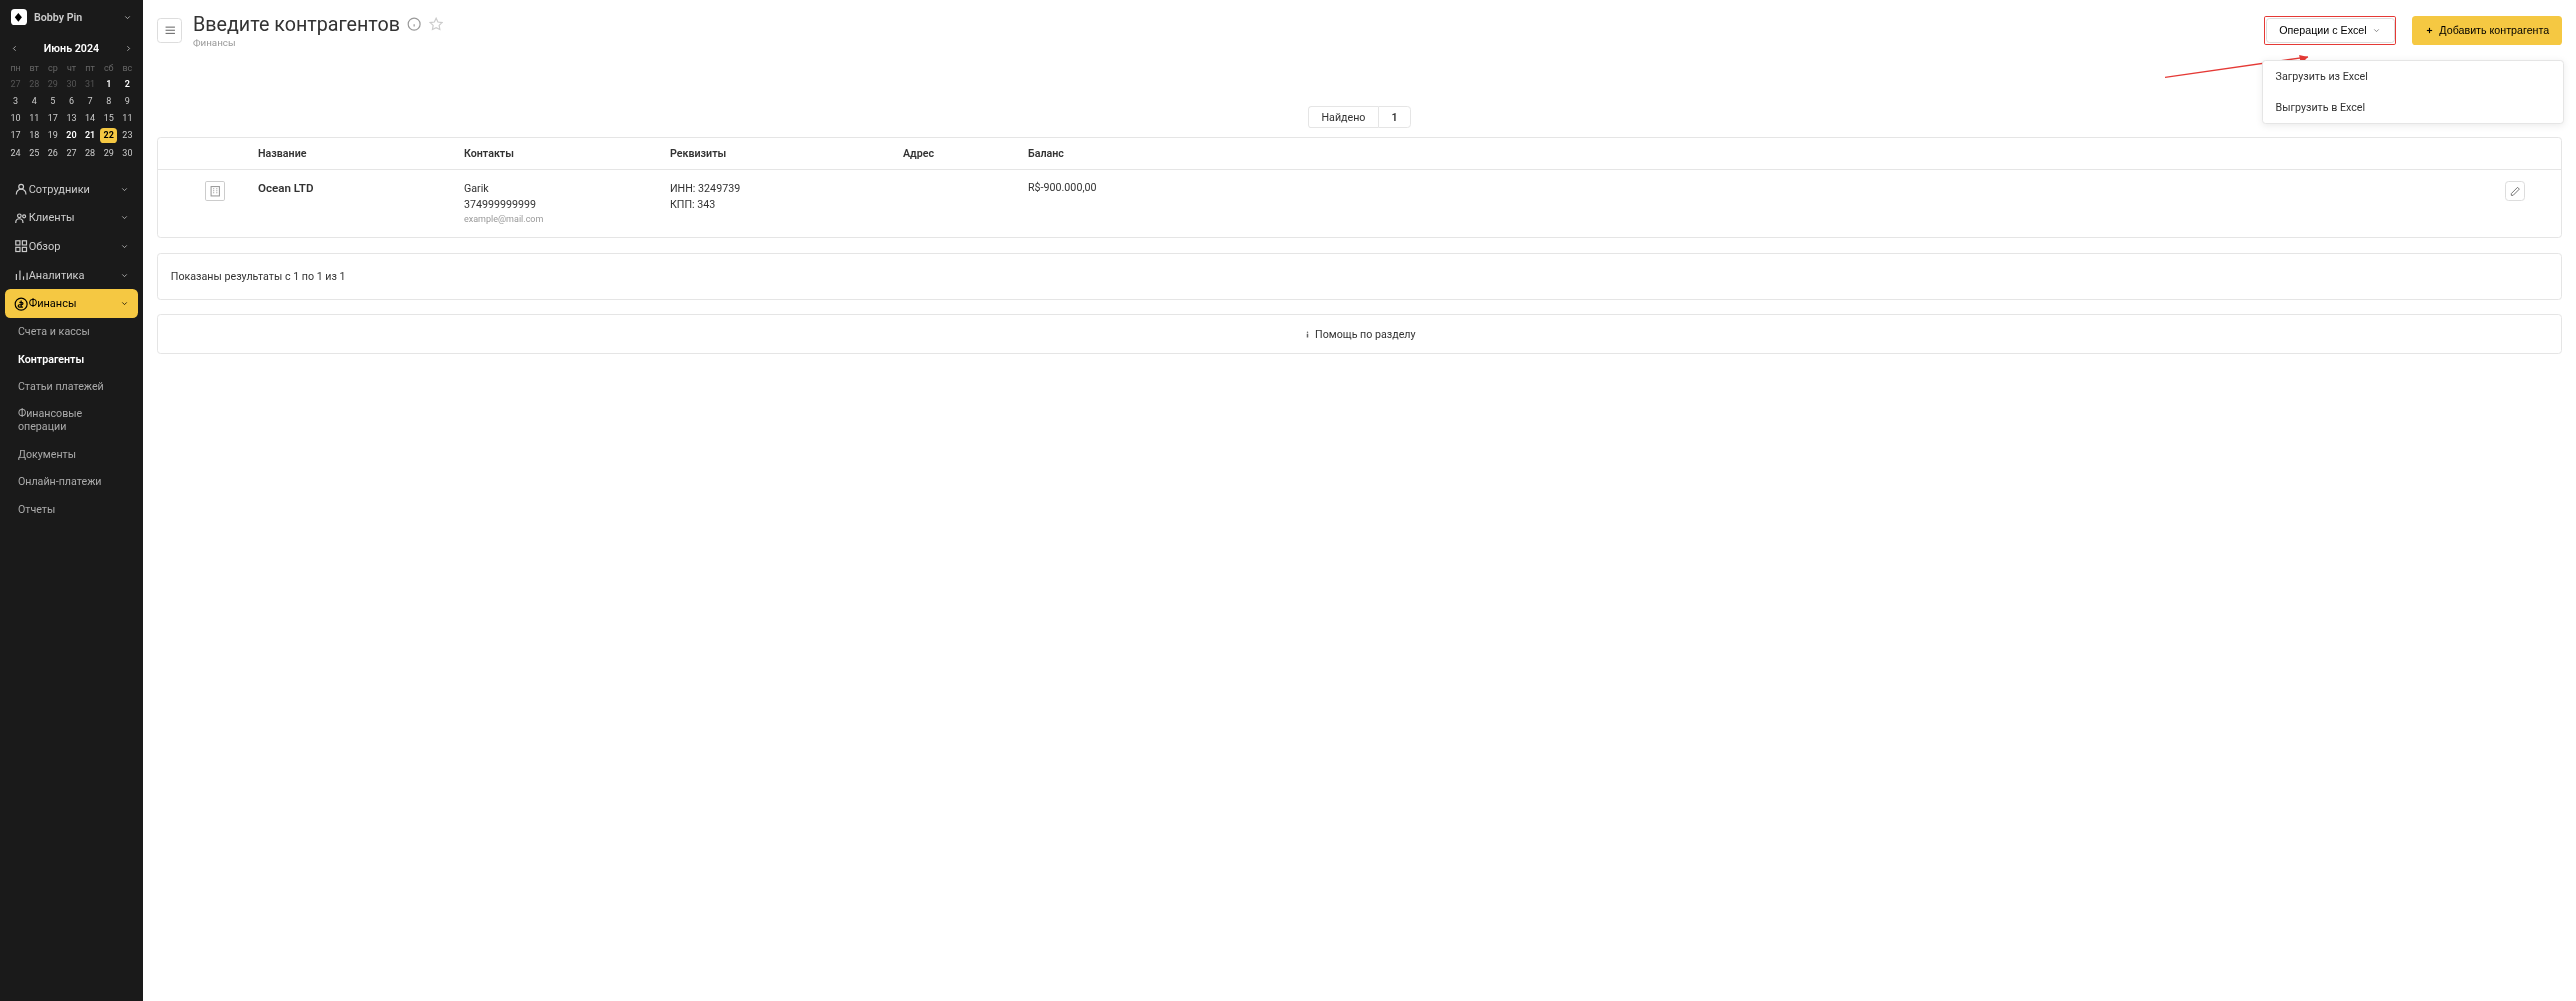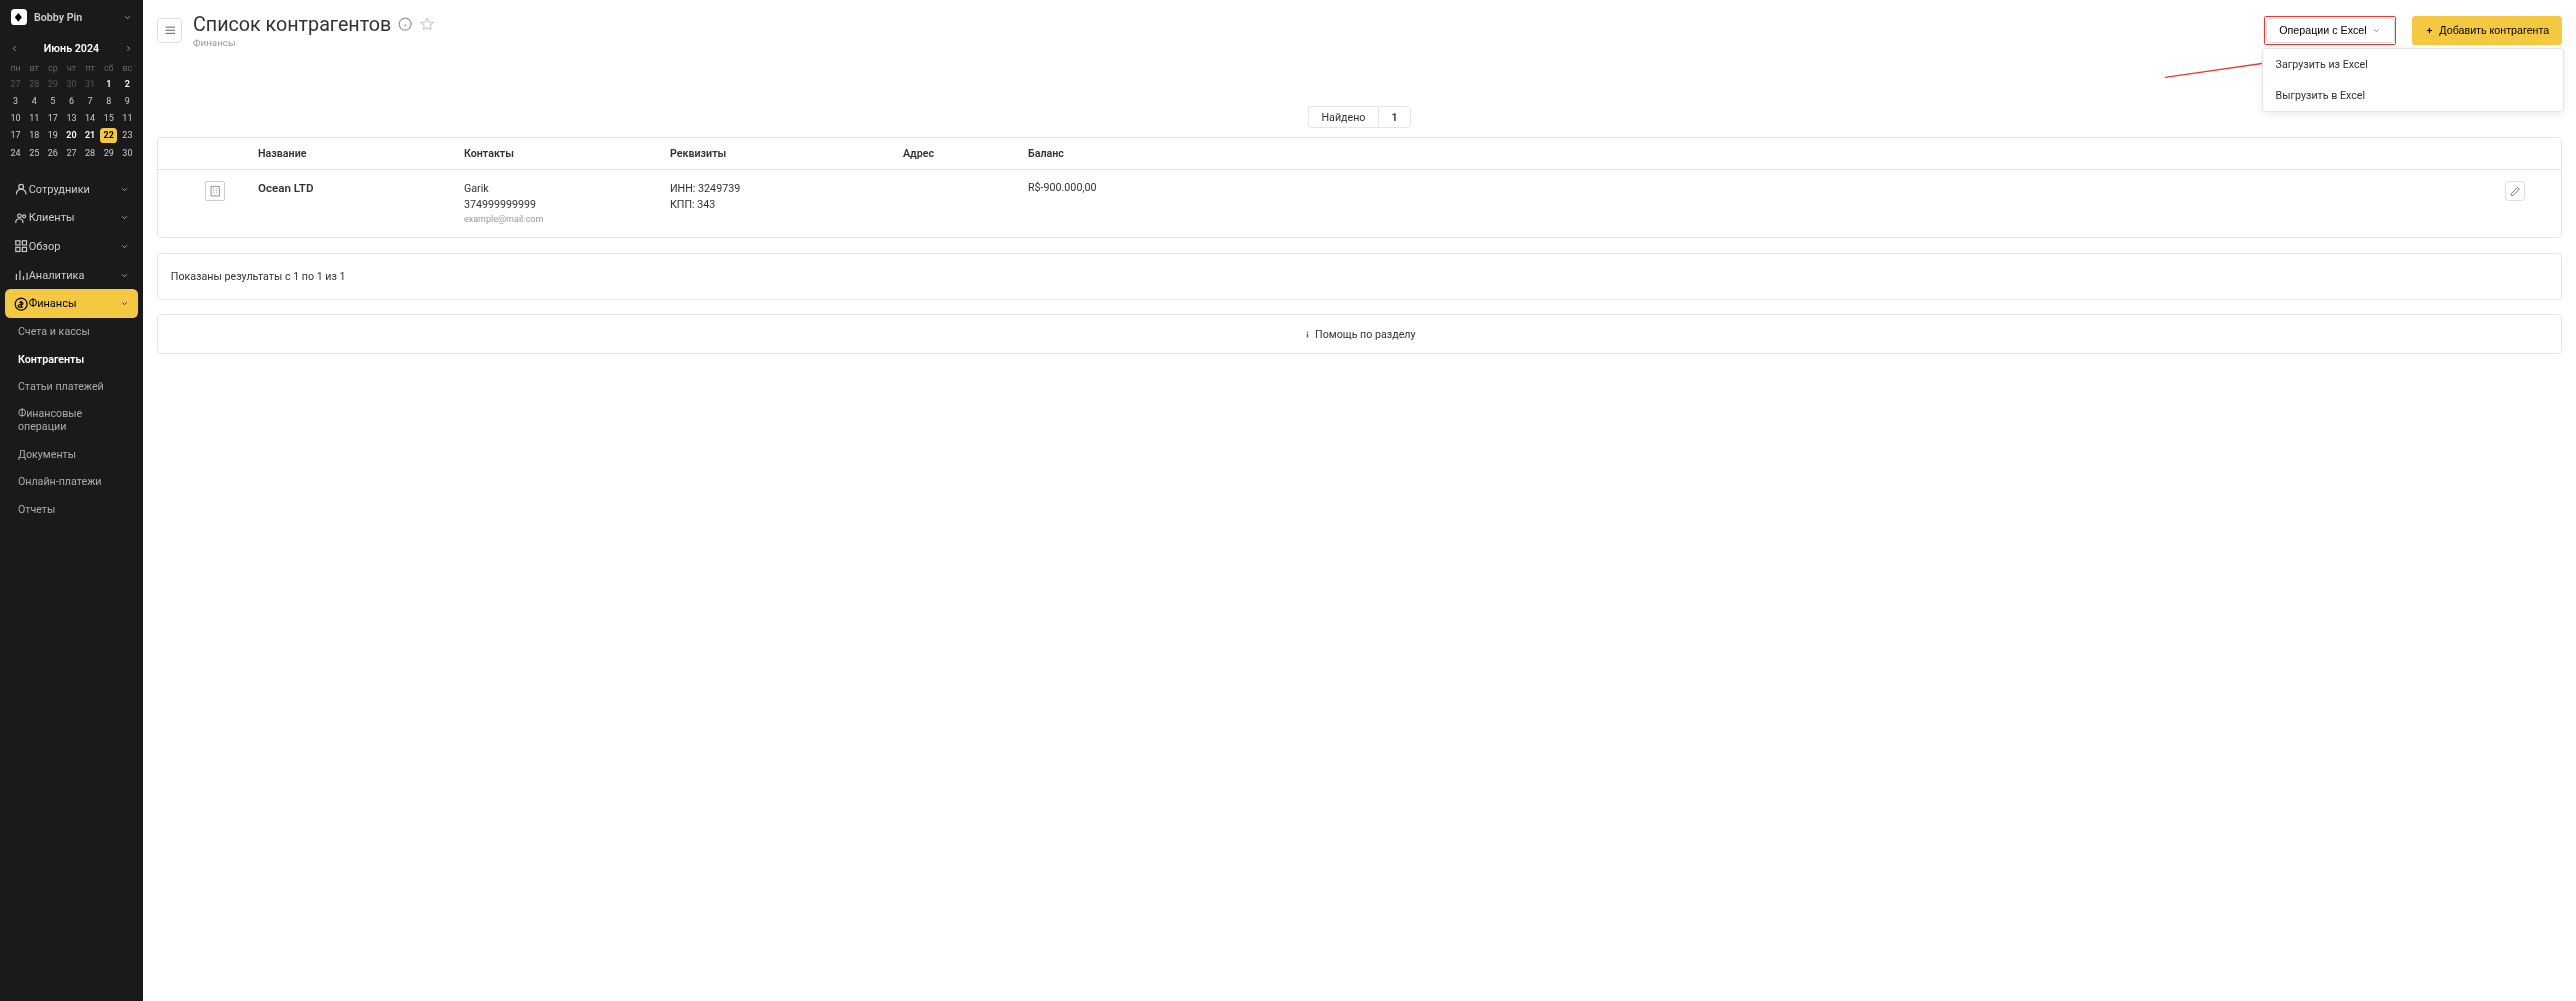--- a/index.html
+++ b/index.html
@@ -211,41 +211,41 @@
     <div class="header">
       <div class="menu-btn">
         <svg width="12.5" height="12.5" viewBox="0 0 24 24" fill="none" stroke="#666" stroke-width="2">
             <line x1="3" y1="6" x2="21" y2="6"></line>
             <line x1="3" y1="12" x2="21" y2="12"></line>
             <line x1="3" y1="18" x2="21" y2="18"></line>
           </svg>
       </div>
       <div class="title-block">
         <div class="title-row">
-          <h1 class="page-title">Список контрагентов</h1>
+          <h1 class="page-title">Введите контрагентов</h1>
           <svg width="14.3" height="14.3" viewBox="0 0 24 24" fill="none" stroke="#999" stroke-width="2">
               <circle cx="12" cy="12" r="10"></circle>
               <line x1="12" y1="16" x2="12" y2="12"></line>
               <line x1="12" y1="8" x2="12.01" y2="8"></line>
             </svg>
           <svg width="14.3" height="14.3" viewBox="0 0 24 24" fill="none" stroke="#ccc" stroke-width="2">
               <polygon points="12 2 15 8.5 22 9.3 17 14 18.2 21 12 17.8 5.8 21 7 14 2 9.3 9 8.5 12 2"></polygon>
             </svg>
         </div>
         <div class="breadcrumb">Финансы</div>
       </div>
       <div class="header-actions">
         <div class="highlight-box" style="padding:0.9px;">
           <button class="btn btn-outline">
             <span>Операции с Excel</span>
             <svg width="9" height="9" viewBox="0 0 24 24" fill="none" stroke="#666" stroke-width="2">
                 <polyline points="6 9 12 15 18 9"></polyline>
               </svg>
           </button>
-          <div class="dropdown" style="top:32px;left:-1.8px;right:-1.8px;">
+          <div class="dropdown" style="top:44px;left:-1.8px;right:-1.8px;">
             <div class="dropdown-item highlight-box" style="border-width:0 0 0 0;">Загрузить из Excel</div>
             <div class="dropdown-item">Выгрузить в Excel</div>
           </div>
         </div>
         <button class="btn btn-primary">
           <svg width="9" height="9" viewBox="0 0 24 24" fill="none" stroke="#000" stroke-width="3">
               <line x1="12" y1="5" x2="12" y2="19"></line>
               <line x1="5" y1="12" x2="19" y2="12"></line>
             </svg>
           <span>Добавить контрагента</span>

